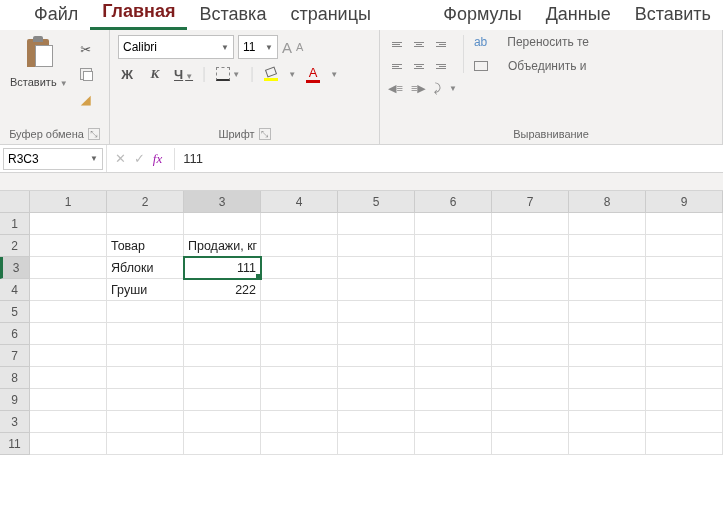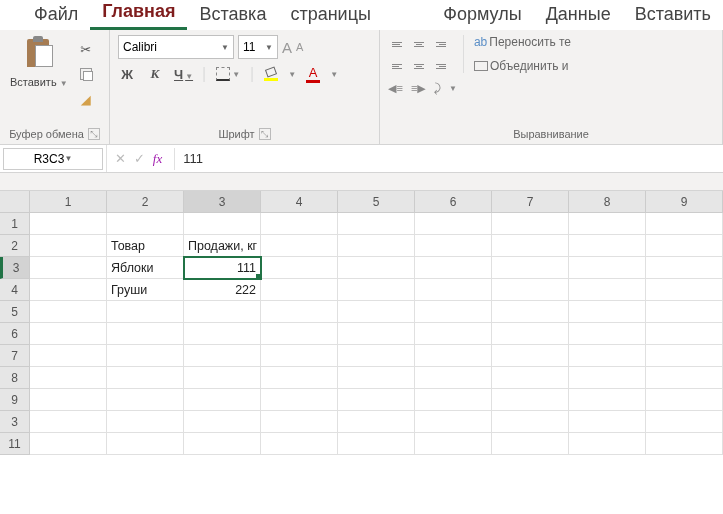--- a/index.html
+++ b/index.html
@@ -37,27 +37,27 @@
   .fill-bucket { width: 10px; height: 8px; border: 1px solid #666; transform: rotate(-20deg); }
   .fill-bar { width: 14px; height: 3px; background: #ffff00; margin-top: 2px; }
   .fontcolor-icon { font-size: 13px; color: #c00; }
   .fontcolor-bar { width: 14px; height: 3px; background: #c00; }
 
   .align-grid { display: grid; grid-template-columns: repeat(3, 18px); grid-template-rows: repeat(2, 18px); gap: 4px; margin-bottom: 6px; }
   .align-cell { display: flex; align-items: center; justify-content: center; }
   .align-lines { display: flex; flex-direction: column; gap: 1px; }
   .align-lines span { display: block; height: 1px; background: #888; }
   .align-row2 { display: flex; gap: 8px; align-items: center; margin-bottom: 4px; }
-  .wrap-text-row { display: flex; gap: 2px; align-items: center; font-size: 12px; color: #666; }
+  .wrap-text-row { display: flex; gap: 20px; align-items: center; font-size: 12px; color: #666; }
 
   .chevron { font-size: 8px; color: #888; }
   .expand { font-size: 9px; color: #888; border: 1px solid #bbb; width: 12px; height: 12px; line-height: 10px; text-align: center; }
 
   .namebox-bar { display: flex; border-bottom: 1px solid #d4d4d4; height: 28px; align-items: center; background: #fff; }
-  .namebox { width: 100px; border: 1px solid #ccc; height: 22px; margin: 3px; display: flex; align-items: center; justify-content: center; padding: 0 4px; font-size: 12px; }
+  .namebox { width: 100px; border: 1px solid #ccc; height: 22px; margin: 3px; display: flex; align-items: center; justify-content: space-between; padding: 0 4px; font-size: 12px; }
   .fx-area { display: flex; align-items: center; gap: 8px; padding: 0 8px; border-left: 1px solid #e0e0e0; height: 100%; color: #bbb; font-size: 13px; }
   .fx-check { color: #bbb; }
   .fx-label { font-style: italic; font-family: 'Times New Roman', serif; color: #a21caf; }
   .formula-input { flex: 1; height: 22px; border: none; padding: 0 8px; font-size: 13px; color: #333; border-left: 1px solid #e0e0e0; margin-left: 4px; outline: none; }
 
   .sheet-area { position: relative; background: #fff; }
   .grid { display: grid; grid-template-columns: 30px repeat(9, 77px); }
   .hdr { background: #e6e6e6; border-right: 1px solid #ccc; border-bottom: 1px solid #ccc; text-align: center; font-size: 12px; color: #555; height: 22px; line-height: 22px; }
   .corner { background: #e6e6e6; border-right: 1px solid #ccc; border-bottom: 1px solid #ccc; height: 22px; }
   .rowhdr { background: #e6e6e6; border-right: 1px solid #ccc; border-bottom: 1px solid #ccc; text-align: center; font-size: 12px; color: #555; height: 22px; line-height: 22px; }

